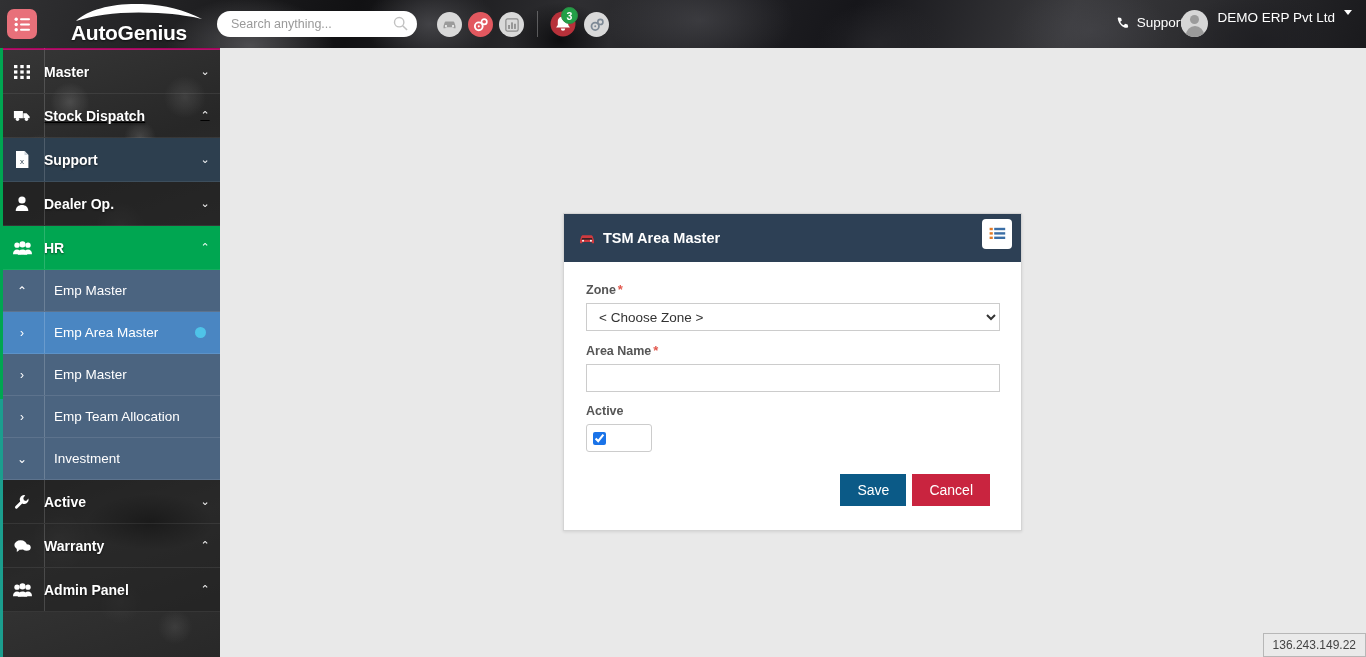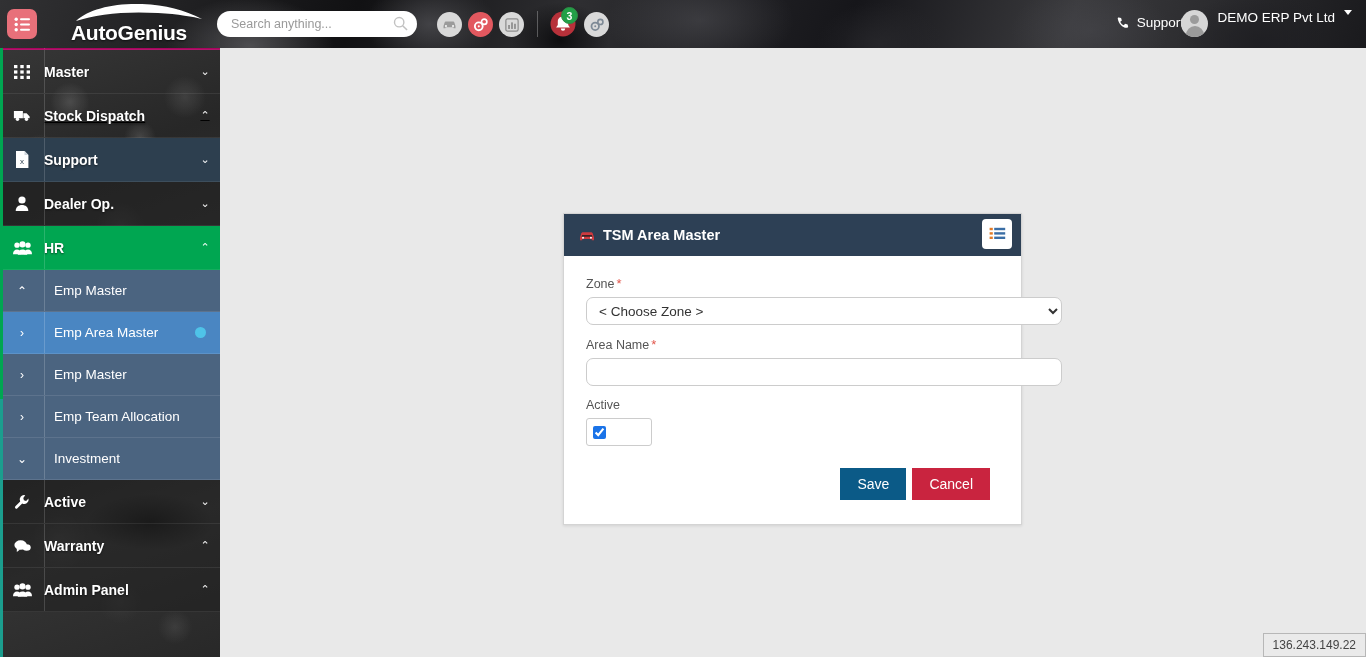--- a/index.html
+++ b/index.html
@@ -205,21 +205,21 @@
   }
 
   #panel {
     position: absolute; left: 343px; top: 165px;
     width: 459px;
     background: #fff;
     border: 1px solid #d4d4d4;
     box-shadow: 0 1px 3px rgba(0,0,0,.10);
   }
   #panel-head {
-    height: 42px;
+    height: 48px;
     background: #2d4055;
     display: flex; align-items: center;
     padding: 0 9px 0 14px;
     position: relative;
   }
   #panel-title {
     color: #fff; font-size: 14.5px; font-weight: bold;
     margin-left: 7px;
     white-space: nowrap;
   }
@@ -227,27 +227,27 @@
     position: absolute; right: 9px; top: 5px;
     width: 30px; height: 30px;
     background: #fff; border-radius: 4px;
     display: flex; align-items: center; justify-content: center;
     cursor: pointer;
   }
 
   #panel-body { padding: 20px 28px 24px 22px; }
   .fld { margin-bottom: 12px; }
   .fld-label {
-    font-size: 12.5px; font-weight: normal; color: #555;
+    font-size: 12.5px; font-weight: bold; color: #555;
     display: block; margin-bottom: 6px;
   }
   .req { color: #e2574c; font-size: 13px; margin-left: 2px; }
   .fld select, .fld input[type=text] {
-    width: 476px; height: 28px;
-    border: 1px solid #ccc; border-radius: 7px;
+    width: 414px; height: 28px;
+    border: 1px solid #ccc; border-radius: 0;
     padding: 0 8px;
     font-size: 13.5px; color: #333;
     font-family: "Liberation Sans", sans-serif;
     background: #fff;
     outline: none;
   }
   .chk-box {
     width: 66px; height: 28px;
     border: 1px solid #ccc; border-radius: 3px;
     background: #fff;

